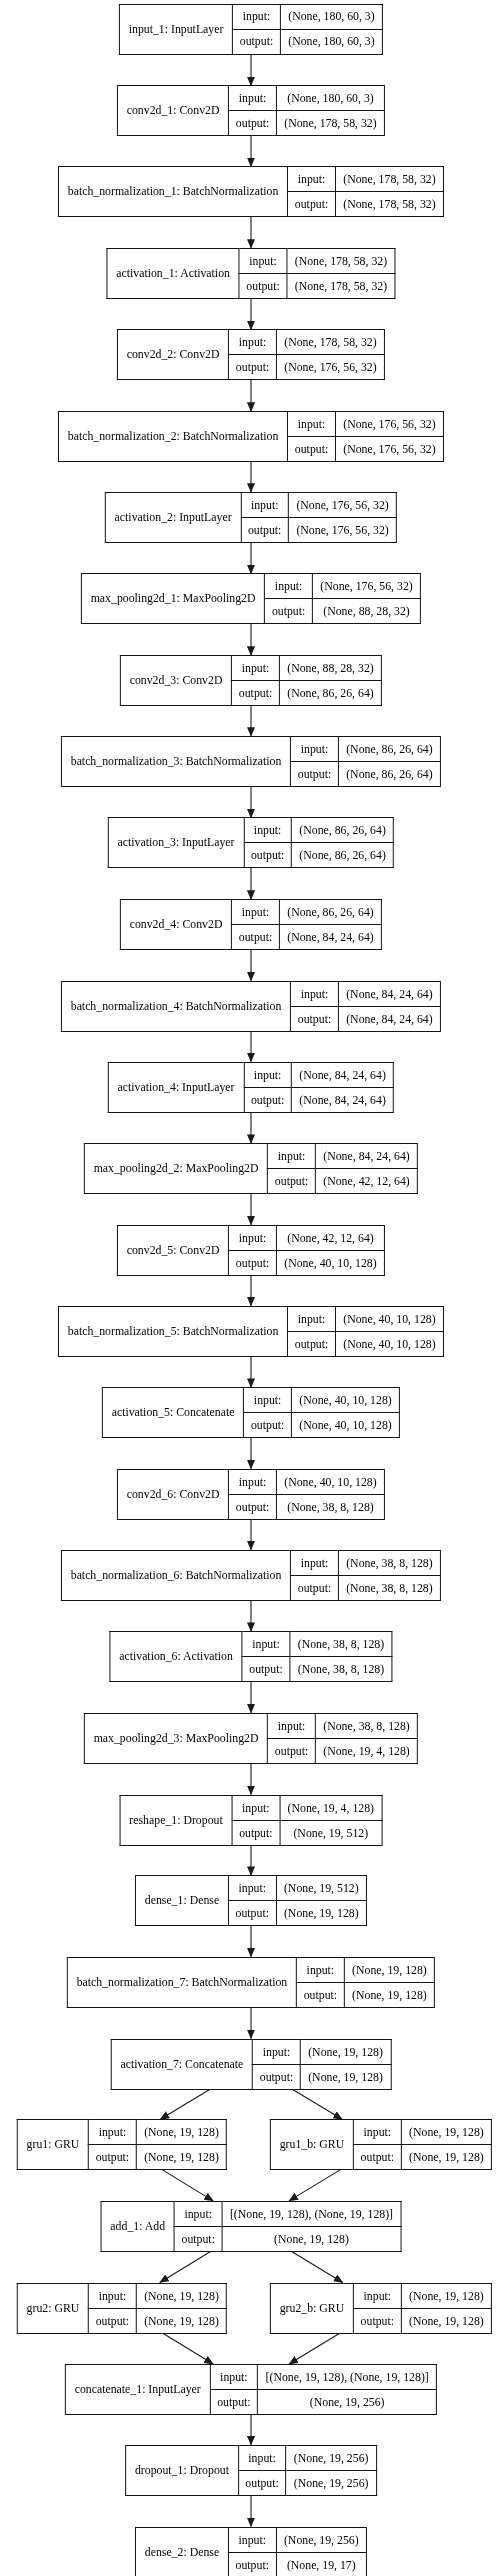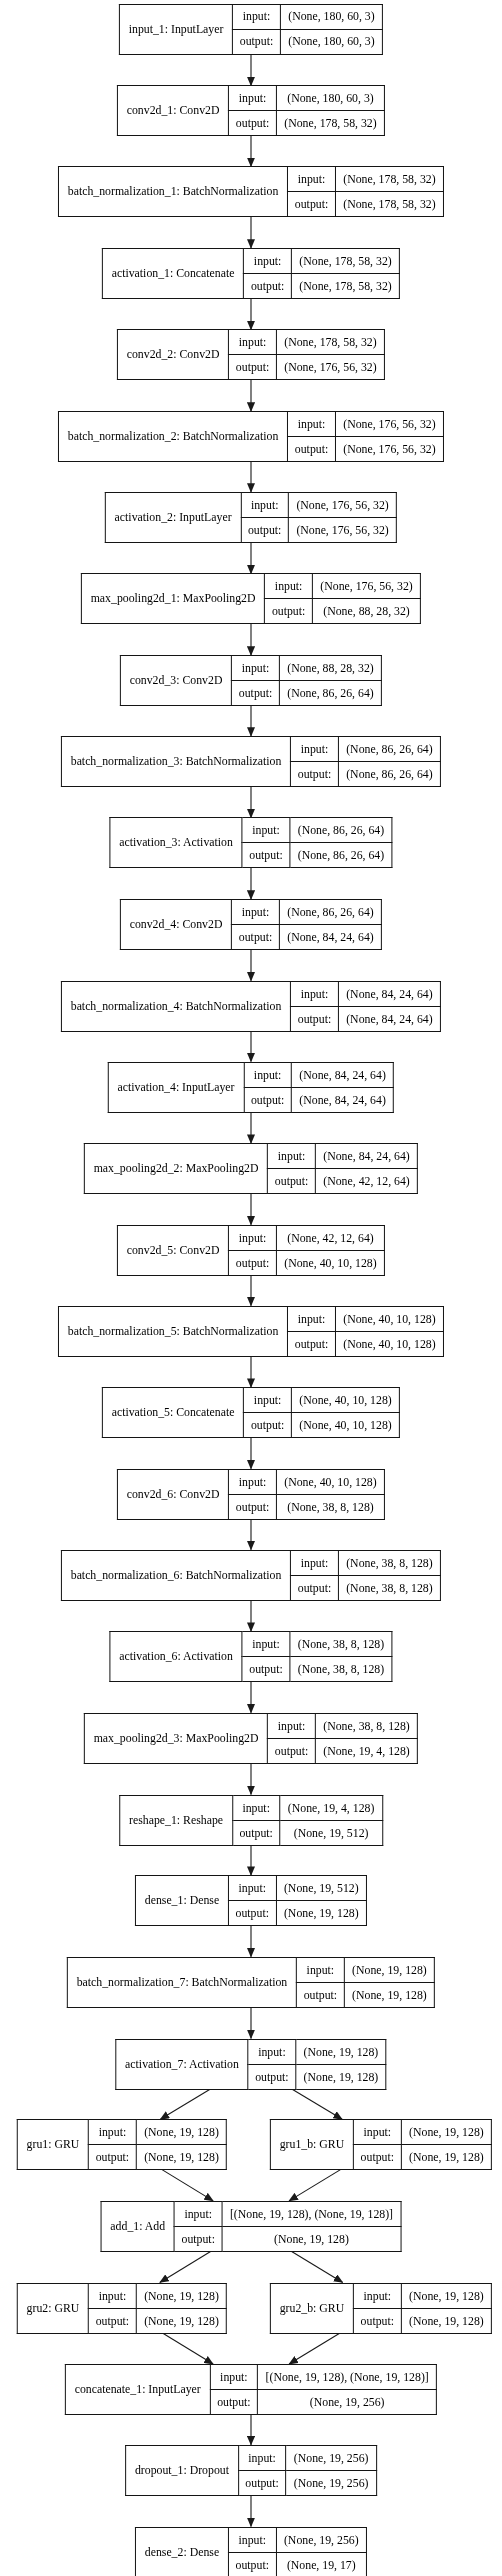--- a/index.html
+++ b/index.html
@@ -119,21 +119,21 @@
           <td class="shape">(None, 178, 58, 32)</td>
         </tr>
       </tbody>
     </table>
   </div>
 
   <div class="node-wrap" style="left: 251px; top: 248px;">
     <table class="node">
       <tbody>
         <tr>
-          <td class="name" rowspan="2">activation_1: Concatenate</td>
+          <td class="name" rowspan="2">activation_1: Activation</td>
           <td class="io">input:</td>
           <td class="shape">(None, 178, 58, 32)</td>
         </tr>
         <tr>
           <td class="io">output:</td>
           <td class="shape">(None, 178, 58, 32)</td>
         </tr>
       </tbody>
     </table>
   </div>
@@ -231,21 +231,21 @@
           <td class="shape">(None, 86, 26, 64)</td>
         </tr>
       </tbody>
     </table>
   </div>
 
   <div class="node-wrap" style="left: 251px; top: 817px;">
     <table class="node">
       <tbody>
         <tr>
-          <td class="name" rowspan="2">activation_3: Activation</td>
+          <td class="name" rowspan="2">activation_3: InputLayer</td>
           <td class="io">input:</td>
           <td class="shape">(None, 86, 26, 64)</td>
         </tr>
         <tr>
           <td class="io">output:</td>
           <td class="shape">(None, 86, 26, 64)</td>
         </tr>
       </tbody>
     </table>
   </div>
@@ -423,21 +423,21 @@
           <td class="shape">(None, 19, 4, 128)</td>
         </tr>
       </tbody>
     </table>
   </div>
 
   <div class="node-wrap" style="left: 251px; top: 1795px;">
     <table class="node">
       <tbody>
         <tr>
-          <td class="name" rowspan="2">reshape_1: Reshape</td>
+          <td class="name" rowspan="2">reshape_1: Dropout</td>
           <td class="io">input:</td>
           <td class="shape">(None, 19, 4, 128)</td>
         </tr>
         <tr>
           <td class="io">output:</td>
           <td class="shape">(None, 19, 512)</td>
         </tr>
       </tbody>
     </table>
   </div>
@@ -471,21 +471,21 @@
           <td class="shape">(None, 19, 128)</td>
         </tr>
       </tbody>
     </table>
   </div>
 
   <div class="node-wrap" style="left: 251px; top: 2039px;">
     <table class="node">
       <tbody>
         <tr>
-          <td class="name" rowspan="2">activation_7: Activation</td>
+          <td class="name" rowspan="2">activation_7: Concatenate</td>
           <td class="io">input:</td>
           <td class="shape">(None, 19, 128)</td>
         </tr>
         <tr>
           <td class="io">output:</td>
           <td class="shape">(None, 19, 128)</td>
         </tr>
       </tbody>
     </table>
   </div>

